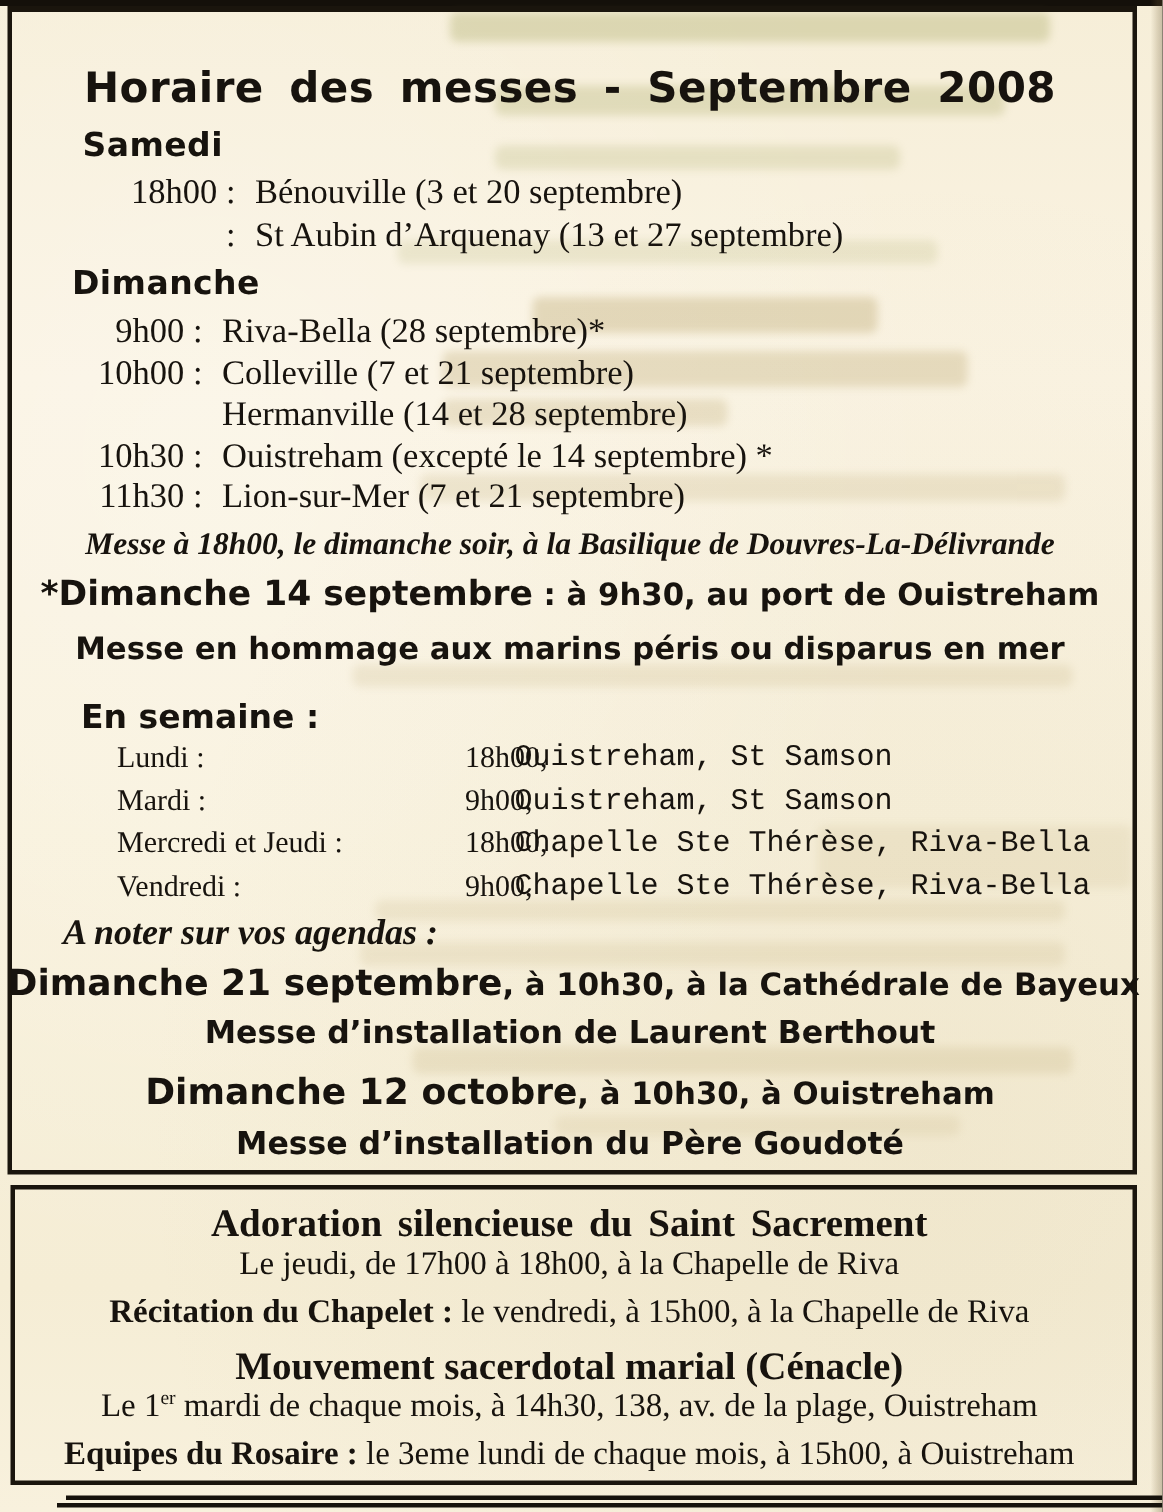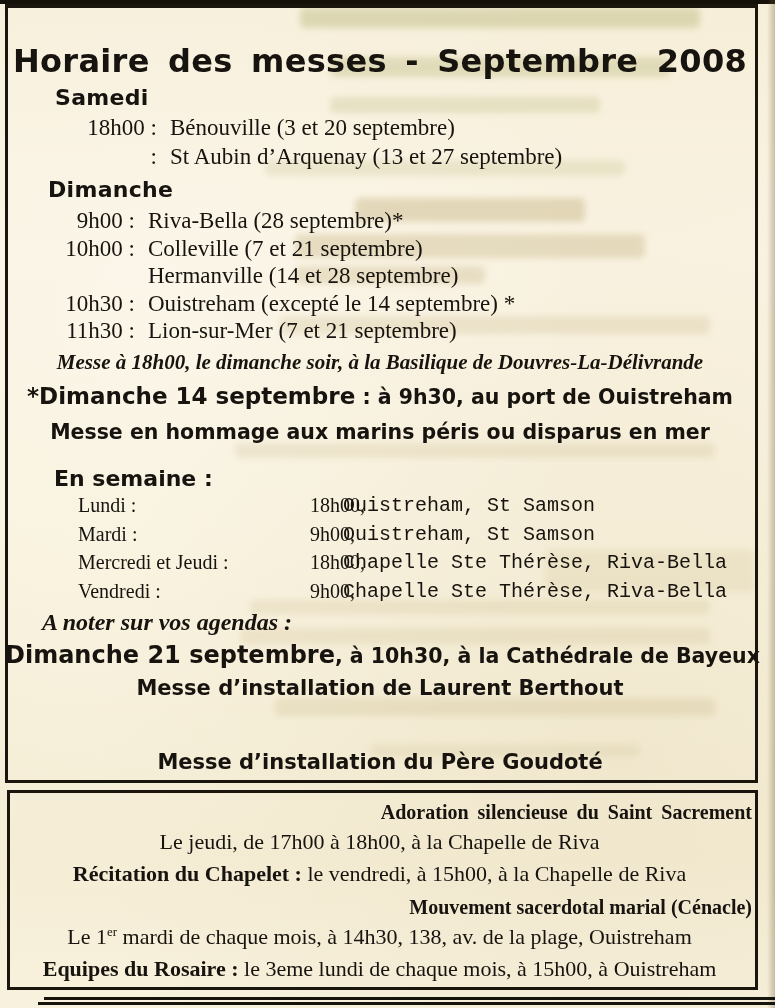--- a/index.html
+++ b/index.html
@@ -26,21 +26,21 @@
   .panel-2{left:7px;top:790px;width:745px;height:194px;border:3px solid #1a150d;}
 
   .rule{position:absolute;background:#16120c;}
   .rule-a{left:44px;top:997px;width:731px;height:3px;}
   .rule-b{left:38px;top:1002px;width:737px;height:3px;}
 
   .line{position:absolute;white-space:nowrap;}
   .centered{left:5px;width:750px;text-align:center;}
   .centered2{left:7px;width:745px;text-align:center;}
 
-  .page-title{top:42px;font-size:32px;word-spacing:7px;letter-spacing:.3px;}
+  .page-title{top:42px;font-size:28px;word-spacing:7px;letter-spacing:.3px;}
   .day-label{font-size:22px;letter-spacing:.3px;}
 
   .mass-grid{position:absolute;display:grid;grid-auto-rows:29px;font-size:23px;}
   .mass-grid .t{text-align:right;}
   .mass-grid .x{padding-left:13px;}
   .samedi-grid{left:40px;top:115px;grid-template-columns:117px auto;}
   .dimanche-grid{left:40px;top:208px;grid-template-columns:95px auto;grid-auto-rows:27.5px;}
 
   .evening-note{top:350px;font-size:21px;font-weight:700;font-style:italic;}
   .special-line{top:383px;}
@@ -55,21 +55,21 @@
   .semaine-grid .p{padding-left:9px;font-family:Liberation Mono, monospace;}
 
   .agenda-label{left:42px;top:609px;font-size:24px;font-weight:700;font-style:italic;}
   .agenda-line .big{font-size:24px;}
   .agenda-line .sm{font-size:20.5px;}
   .agenda-line-1{top:641px;}
   .agenda-sub-1{top:676px;font-size:21px;}
   .agenda-line-2{top:714px;}
   .agenda-sub-2{top:750px;font-size:21px;}
 
-  .dev-title{font-weight:700;font-size:20px;text-align:right;}
+  .dev-title{font-weight:700;font-size:26px;}
   .dev-body{font-size:22px;}
   .adoration-title{top:801px;word-spacing:4px;}
   .adoration-detail{top:829px;}
   .chapelet-line{top:861px;}
   .cenacle-title{top:896px;}
   .cenacle-detail{top:924px;}
   .rosaire-line{top:956px;}
   .bold-lead{font-weight:700;}
   sup{font-size:13px;}
 
@@ -145,20 +145,21 @@
     <div>Vendredi :</div>
     <div class="t">9h00,</div>
     <div class="p">Chapelle Ste Thérèse, Riva-Bella</div>
   </div>
 
   <div class="line serif agenda-label">A noter sur vos agendas :</div>
 
   <div class="line centered comic agenda-line agenda-line-1"><span class="big">Dimanche 21 septembre</span><span class="sm">, à 10h30, à la Cathédrale de Bayeux</span></div>
   <div class="line centered comic agenda-sub-1">Messe d’installation de Laurent Berthout</div>
 
+  <div class="line centered comic agenda-line agenda-line-2"><span class="big">Dimanche 12 octobre</span><span class="sm">, à 10h30, à Ouistreham</span></div>
   <div class="line centered comic agenda-sub-2">Messe d’installation du Père Goudoté</div>
 
   <div class="panel panel-2"></div>
 
   <div class="line centered2 serif dev-title adoration-title">Adoration  silencieuse du Saint Sacrement</div>
   <div class="line centered2 serif dev-body adoration-detail">Le jeudi, de 17h00 à 18h00, à la Chapelle de Riva</div>
 
   <div class="line centered2 serif dev-body chapelet-line"><span class="bold-lead">Récitation du Chapelet :</span><span> le vendredi, à 15h00, à la Chapelle de Riva</span></div>
 
   <div class="line centered2 serif dev-title cenacle-title">Mouvement sacerdotal marial (Cénacle)</div>

